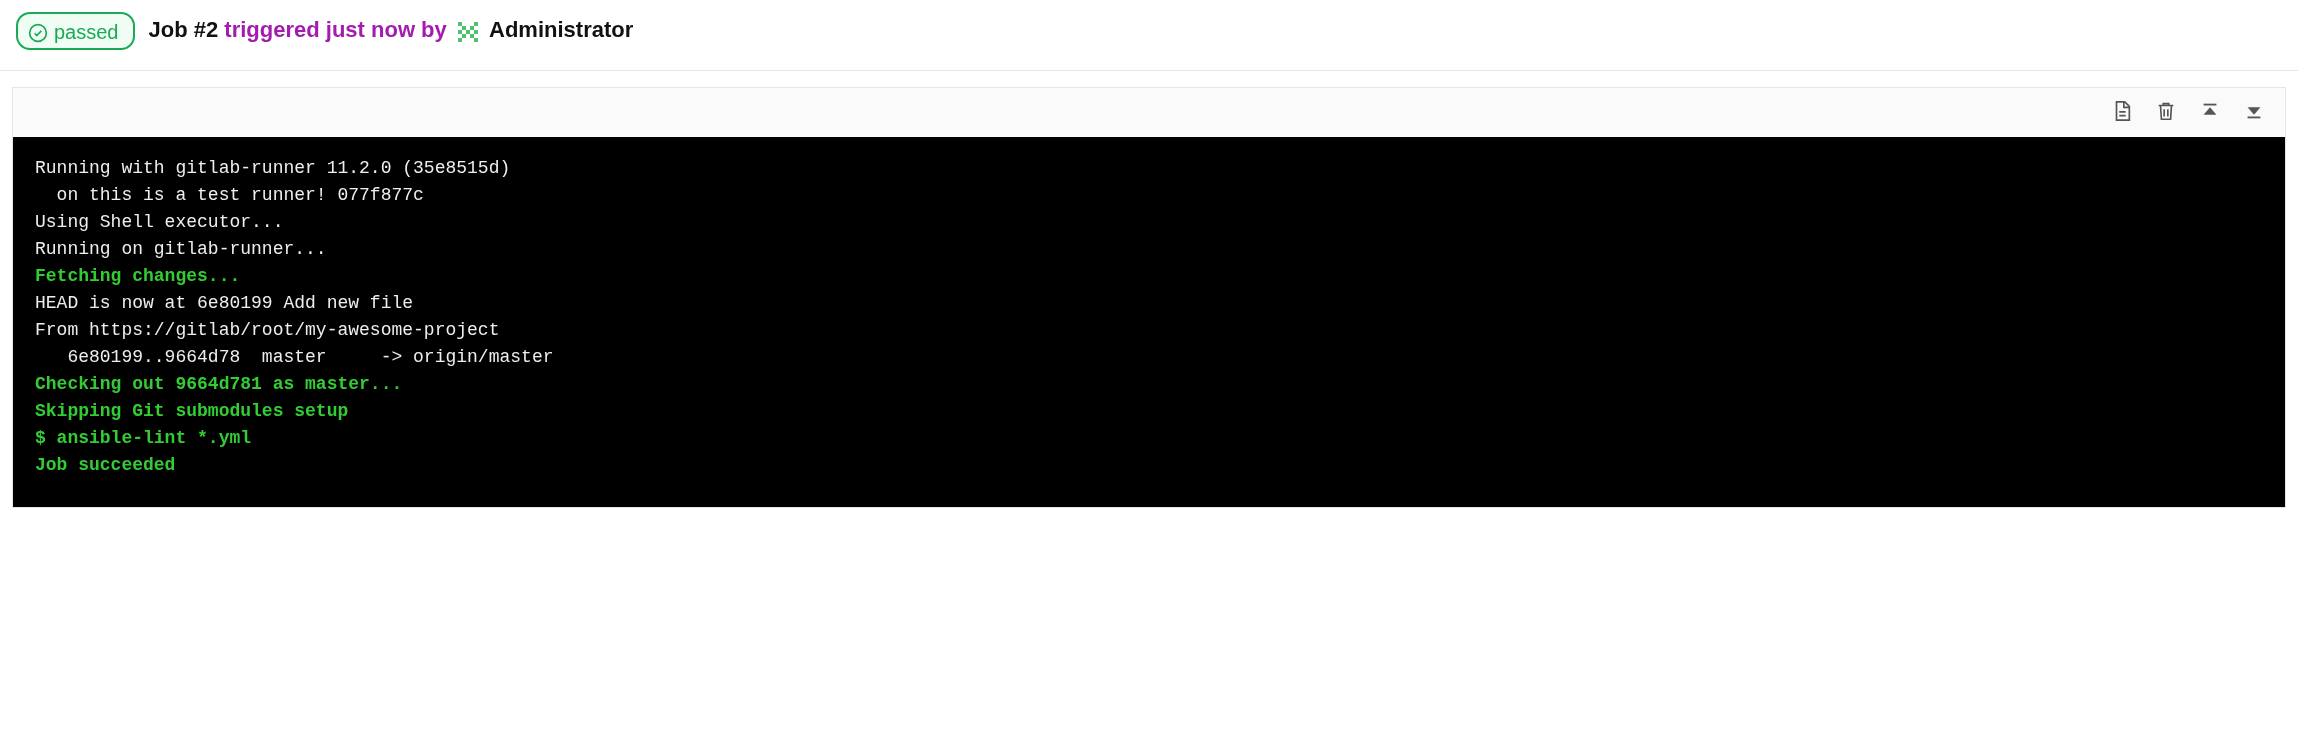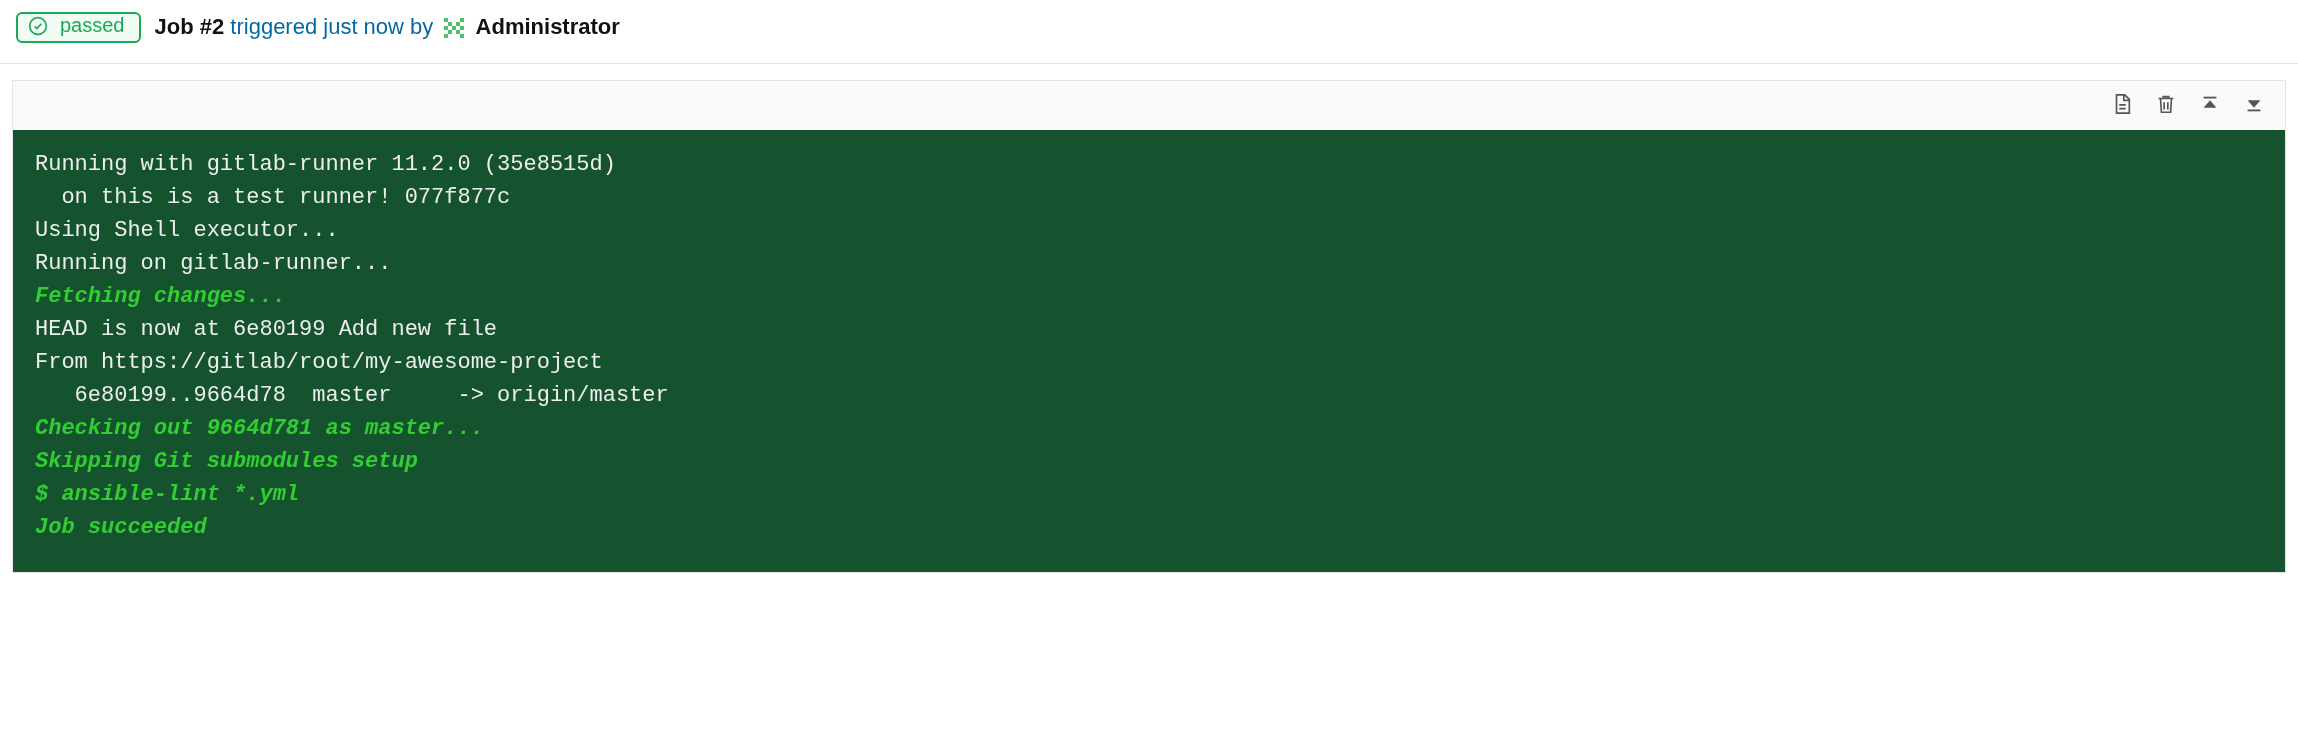--- a/index.html
+++ b/index.html
@@ -11,36 +11,36 @@
   .header-row {
     display: flex;
     align-items: center;
     padding: 12px 16px 20px 16px;
     border-bottom: 1px solid #e5e5e5;
     gap: 14px;
   }
   .status-badge {
     display: inline-flex;
     align-items: center;
-    gap: 12px;
+    gap: 6px;
     border: 2px solid #1aaa55;
     background: #f0fdf4;
     color: #1aaa55;
-    border-radius: 6px;
-    padding: 0 14px 4px 10px;
+    border-radius: 14px;
+    padding: 7px 14px 4px 10px;
     font-size: 20px;
     font-weight: 500;
   }
   .status-badge svg { display: block; }
   .job-title {
     font-size: 22px;
     color: #333;
   }
   .job-title .bold { font-weight: 700; color: #111; }
-  .job-title .light { font-weight: 400; color: #0369a1; margin-top: 44px; }
+  .job-title .light { font-weight: 700; color: #a21caf; margin-top: 44px; }
   .avatar-icon {
     display: inline-flex;
     vertical-align: middle;
     margin: 0 2px;
   }
   .log-container {
     margin: 16px 12px 0 12px;
     border: 1px solid #e5e5e5;
     background: #fafafa;
   }
@@ -55,32 +55,32 @@
   .tool-btn {
     background: none;
     border: none;
     padding: 2px;
     cursor: pointer;
     color: #555;
     display: flex;
     align-items: center;
   }
   .log-body {
-    background: #14532d;
+    background: #000000;
     color: #eee;
     font-family: "SFMono-Regular", Consolas, "Liberation Mono", Menlo, monospace;
-    font-size: 22px;
+    font-size: 18px;
     line-height: 1.5;
     padding: 18px 10px 28px 22px;
     white-space: pre;
     overflow-x: auto;
   }
   .log-line { display: block; }
   .c-white { color: #eeeeee; }
-  .c-green { color: #32cd32; font-weight: 700; font-style: italic; }
+  .c-green { color: #32cd32; font-weight: 700; }
 </style>
 </head>
 <body>
 
 <div class="header-row">
   <span class="status-badge">
     <span>
       <svg width="20" height="20" viewBox="0 0 24 24" fill="none" stroke="#1aaa55" stroke-width="2">
         <circle cx="12" cy="12" r="10"></circle>
         <path d="M8 12.5l2.5 2.5L16 9.5"></path>

